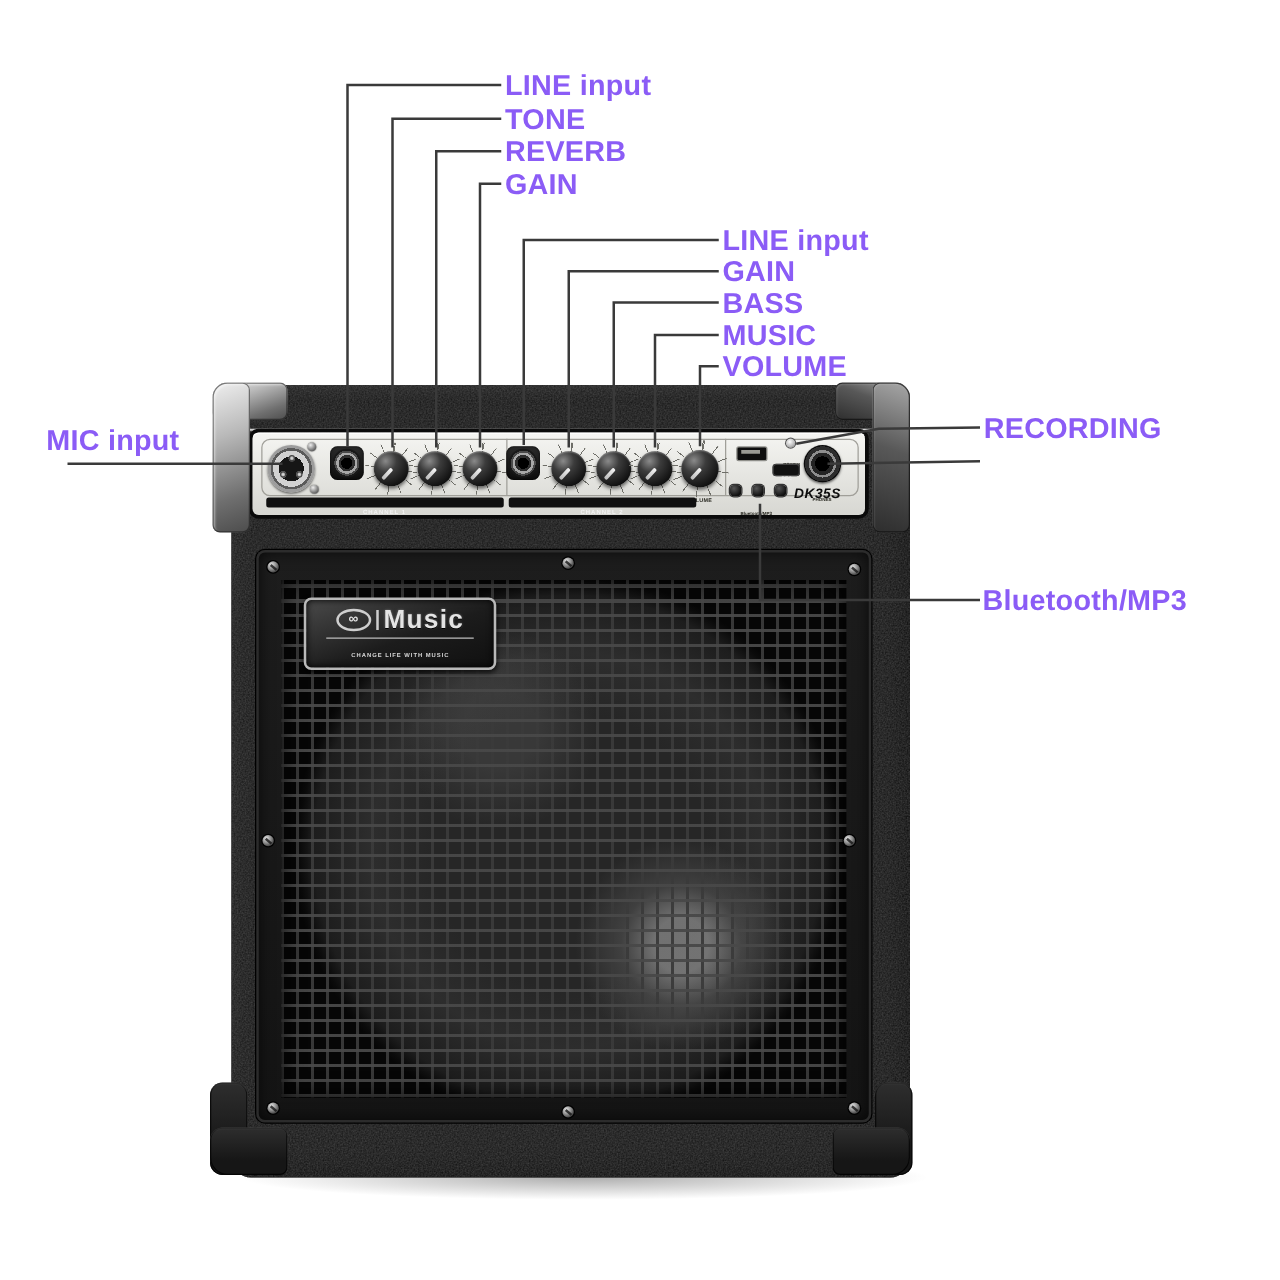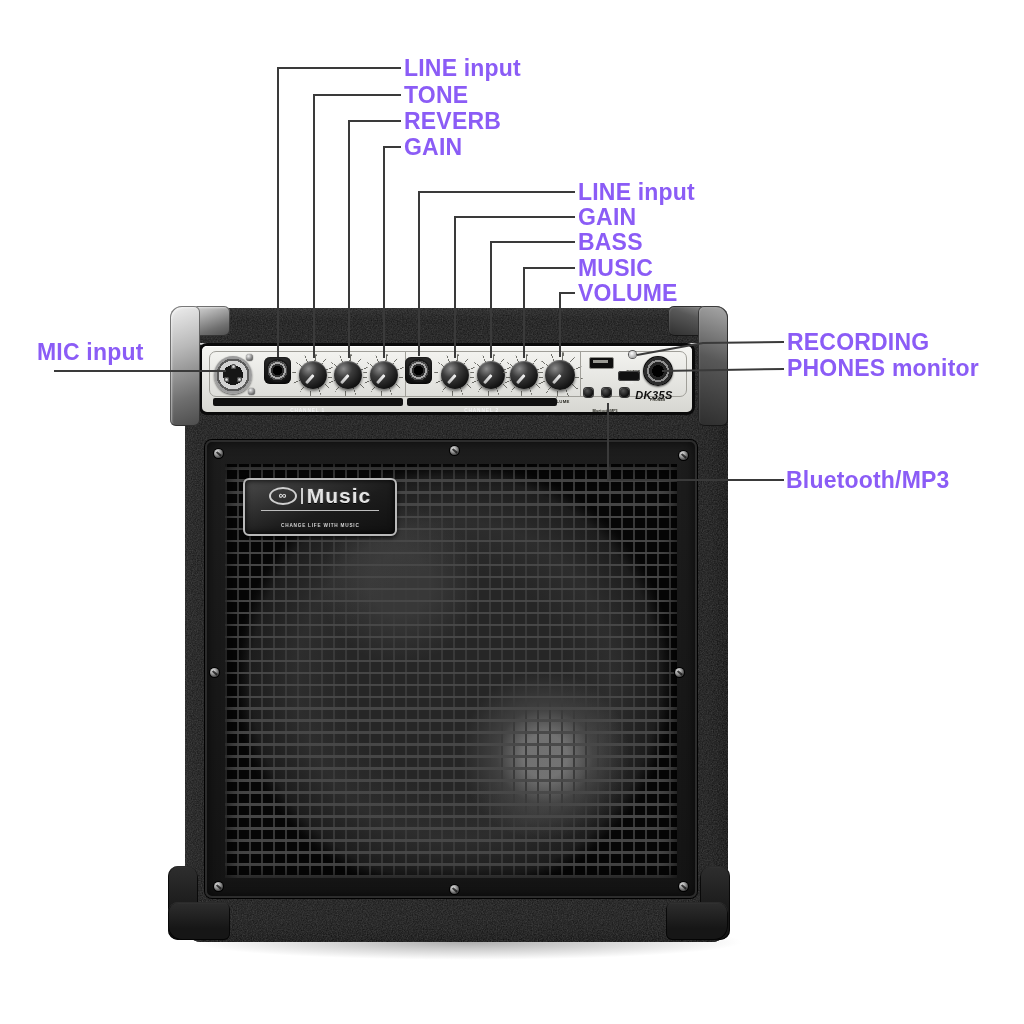--- a/index.html
+++ b/index.html
@@ -265,16 +265,15 @@
   <div class="lbl" style="left:404px;top:56px">LINE input</div>
   <div class="lbl" style="left:404px;top:83px">TONE</div>
   <div class="lbl" style="left:404px;top:109px">REVERB</div>
   <div class="lbl" style="left:404px;top:135px">GAIN</div>
   <div class="lbl" style="left:578px;top:180px">LINE input</div>
   <div class="lbl" style="left:578px;top:205px">GAIN</div>
   <div class="lbl" style="left:578px;top:230px">BASS</div>
   <div class="lbl" style="left:578px;top:256px">MUSIC</div>
   <div class="lbl" style="left:578px;top:281px">VOLUME</div>
   <div class="lbl" style="left:787px;top:330px">RECORDING</div>
-  <div class="lbl" style="left:787px;top:356px">PHONES monitor</div>
   <div class="lbl" style="left:786px;top:468px">Bluetooth/MP3</div>
 
 </div>
 
 </body></html>

